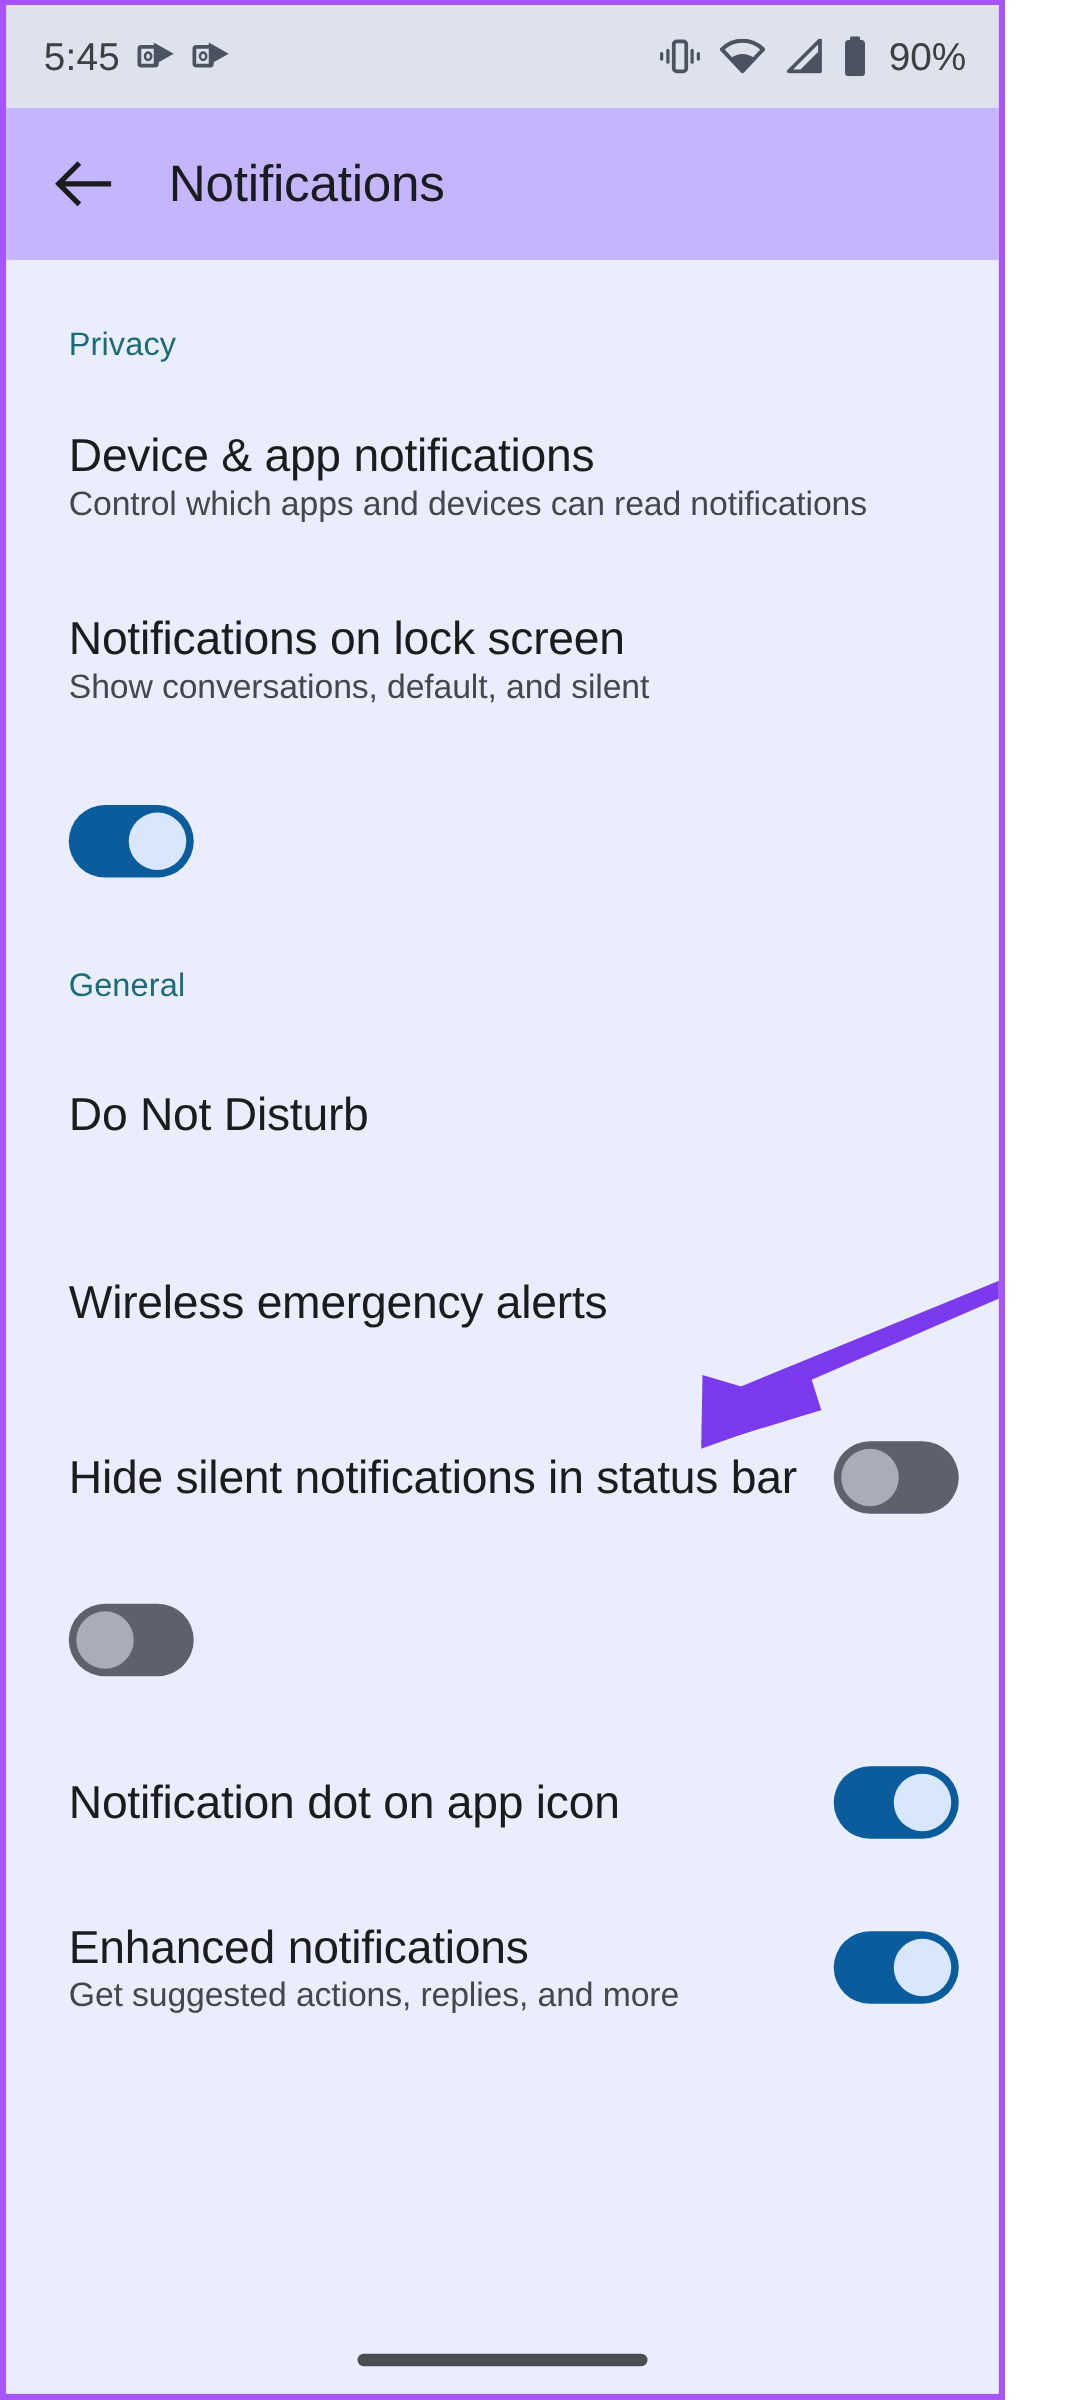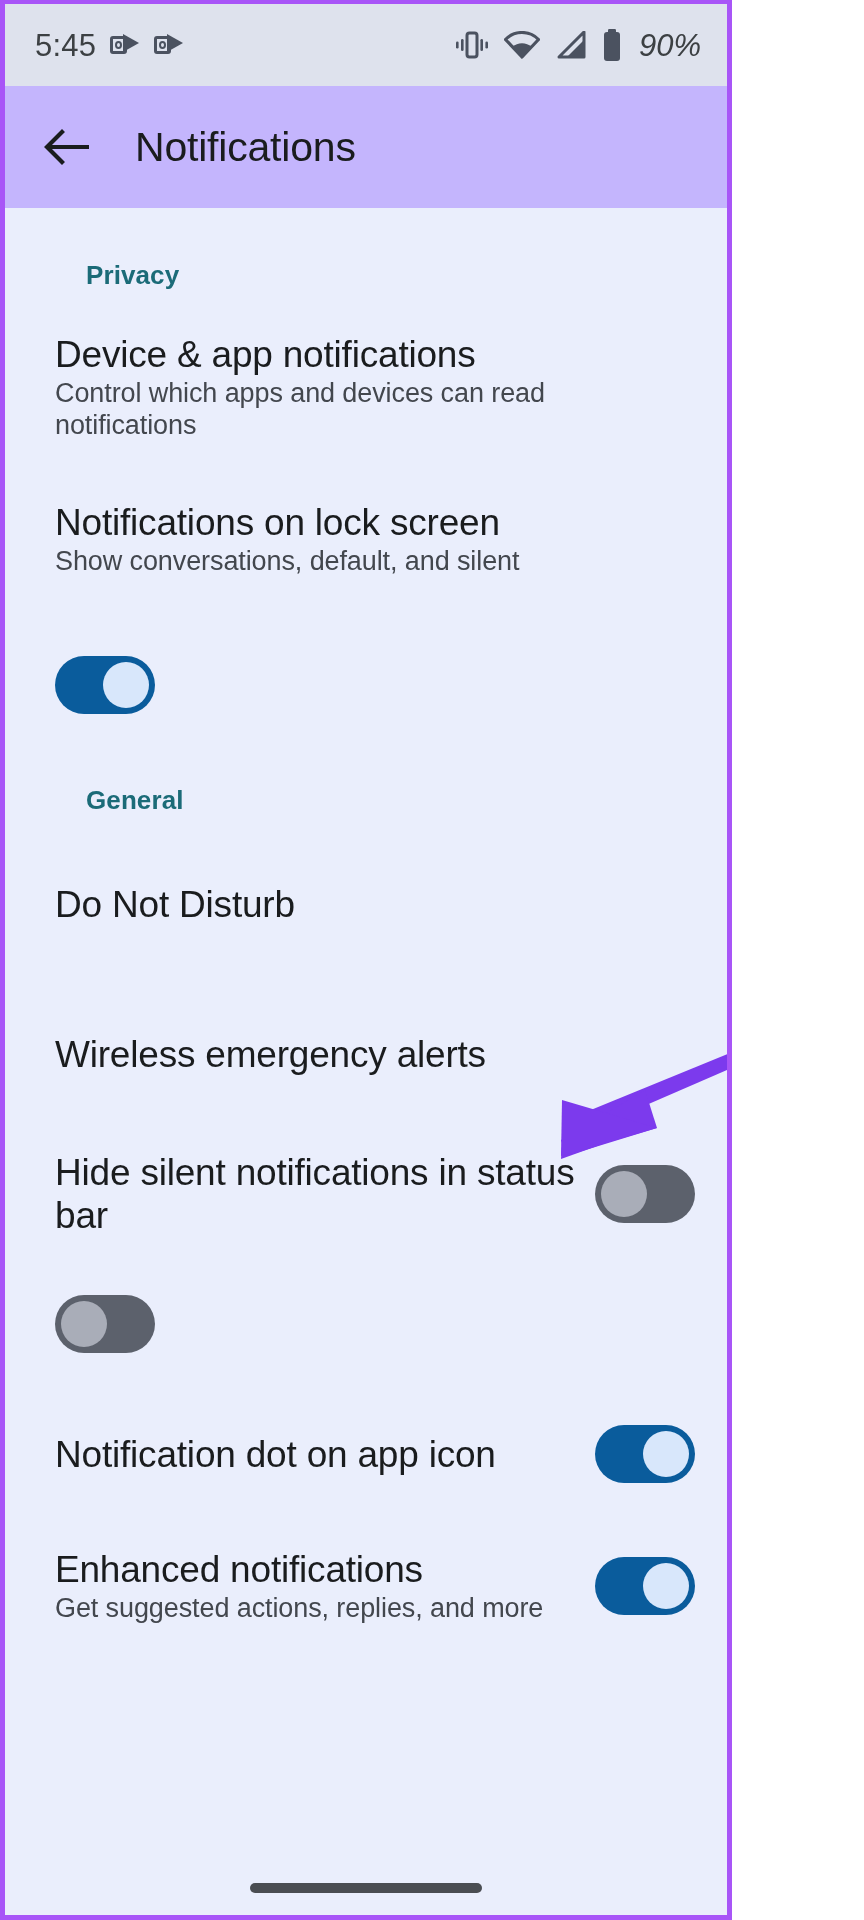--- a/index.html
+++ b/index.html
@@ -9,21 +9,21 @@
   }
   body {
     width: 864px;
     height: 1920px;
     overflow: hidden;
     font-family: "Liberation Sans", sans-serif;
   }
 
   #device {
     position: relative;
-    width: 732px;
+    width: 804px;
     height: 1920px;
     box-sizing: border-box;
     border-left: 5px solid #a855f7;
     border-right: 5px solid #a855f7;
     border-top: 4px solid #a855f7;
     border-bottom: 5px solid #a855f7;
     background: #eaeefc;
     overflow: hidden;
   }
 
@@ -78,21 +78,20 @@
     border-left: 16px solid #4b5260;
     border-top: 9px solid transparent;
     border-bottom: 9px solid transparent;
   }
 
   #sb-right {
     margin-left: auto;
     display: flex;
     align-items: center;
     gap: 15px;
-    font-style: italic;
   }
   #sb-battpct {
     font-size: 31px;
     color: #3c4043;
     line-height: 1;
     margin-left: 2px;
   }
   .icon-svg { display: block; }
 
   
@@ -124,24 +123,23 @@
   #content {
     background: #eaeefc;
     padding: 0;
     height: calc(1920px - 4px - 5px - 82px - 122px);
     box-sizing: border-box;
   }
 
   .section-header {
     font-size: 26px;
     color: #1b6b78;
-    font-weight: bold;
+    font-weight: normal;
     padding: 52px 0 0 50px;
     letter-spacing: 0.1px;
-    margin-left: 31px;
   }
 
   .pref {
     display: flex;
     align-items: center;
     padding: 0 32px 0 50px;
     box-sizing: border-box;
     min-height: 96px;
   }
   .pref-text { flex: 1 1 auto; padding-right: 18px; }

